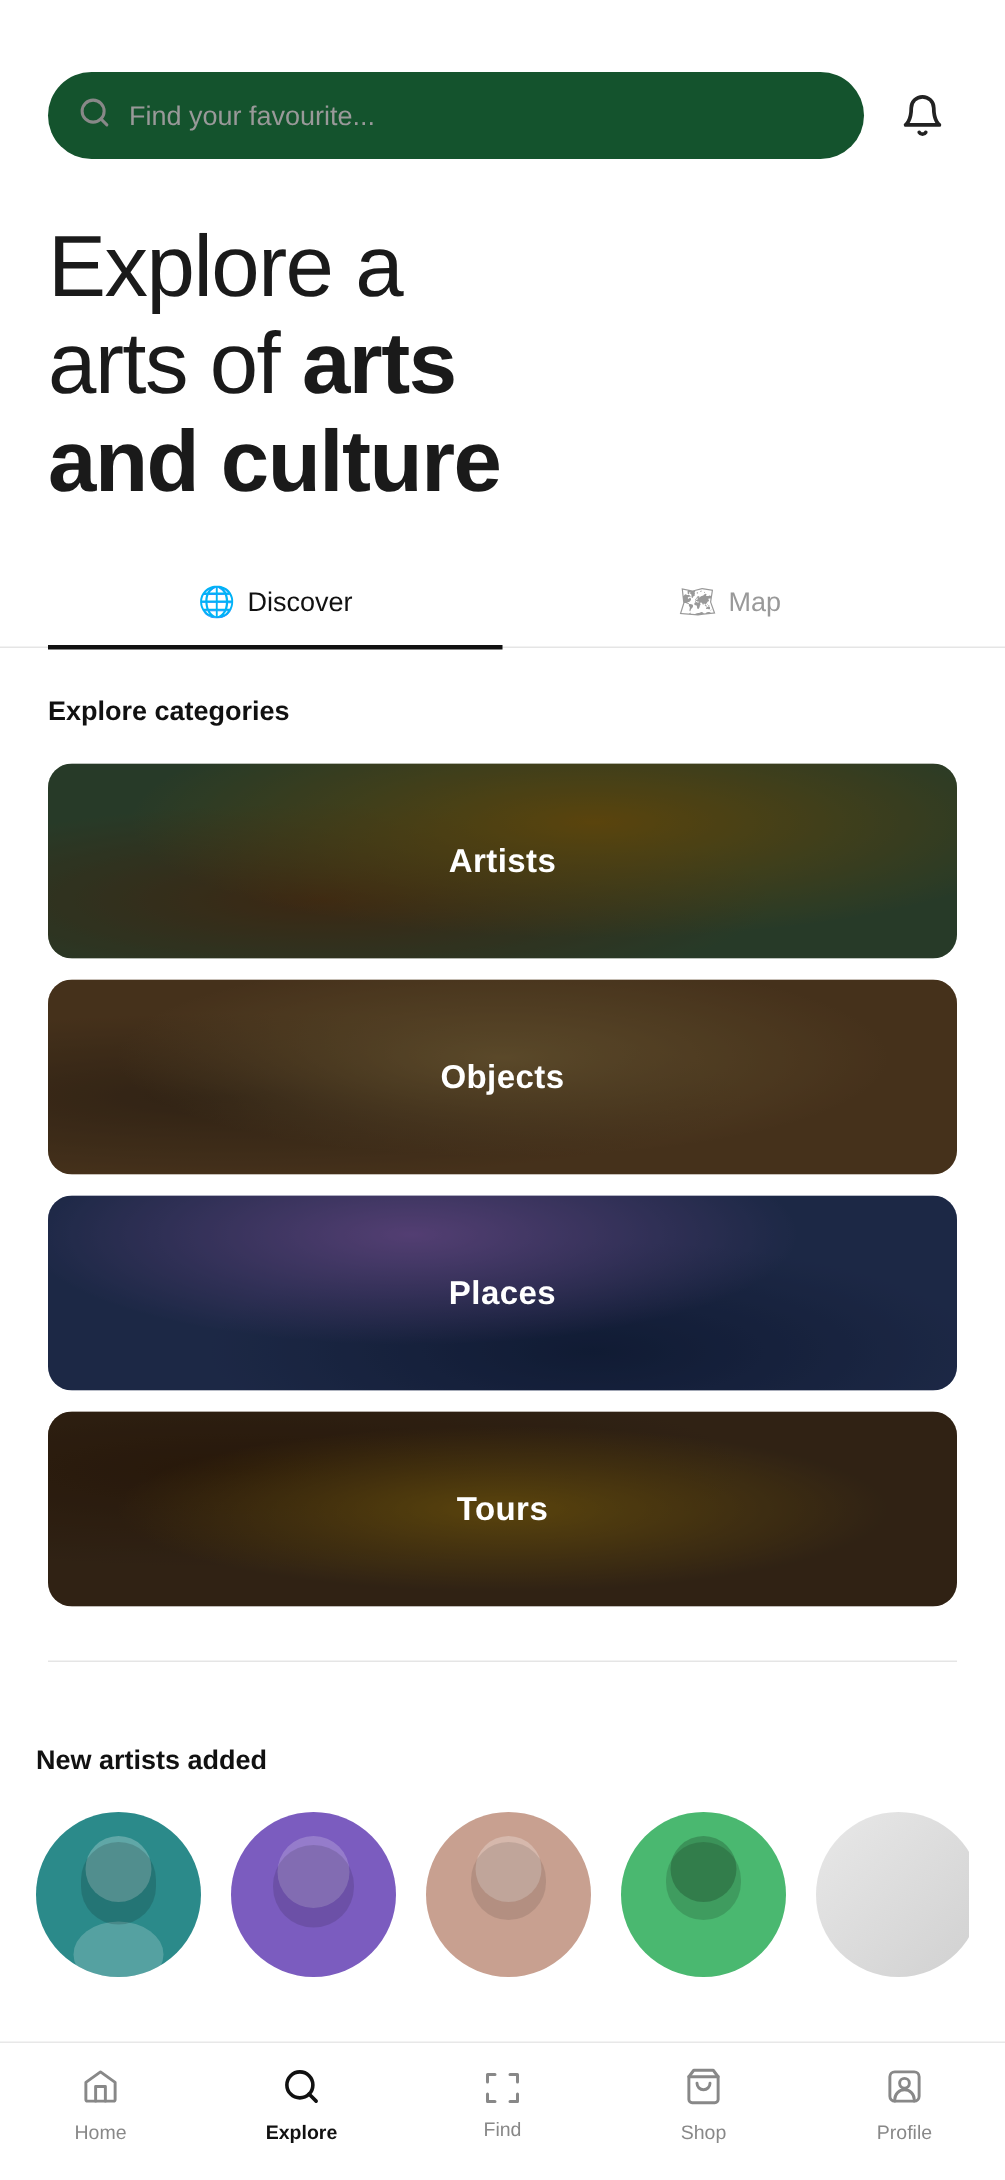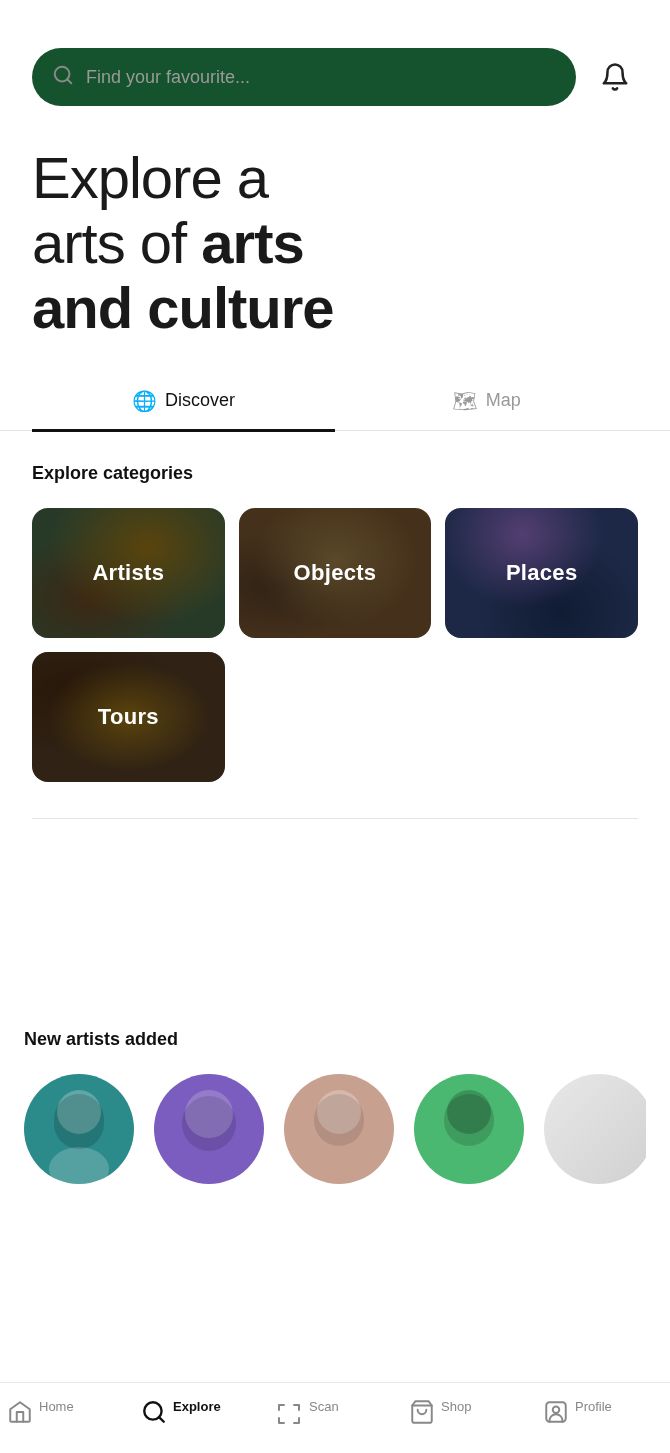--- a/index.html
+++ b/index.html
@@ -114,21 +114,21 @@
 
     
     .section-title {
       font-size: 18px;
       font-weight: 600;
       color: #111;
       margin-bottom: 24px;
     }
     .categories-grid {
       display: grid;
-      grid-template-columns: 1fr 1fr 1fr;
+      grid-template-columns: 1fr;
       gap: 14px;
       margin-bottom: 0;
     }
     .category-card {
       position: relative;
       border-radius: 16px;
       overflow: hidden;
       height: 130px;
       cursor: pointer;
       display: flex;
@@ -224,21 +224,21 @@
       border-top: 1.5px solid #e8e8e8;
       display: flex;
       padding: 12px 0 20px 0;
       position: sticky;
       bottom: 0;
       width: 100%;
     }
     .nav-item {
       flex: 1;
       display: flex;
-      flex-direction: row;
+      flex-direction: column;
       gap: 6px;
       cursor: pointer;
       background: none;
       border: none;
       padding: 4px 7px;
     }
     .nav-icon {
       font-size: 26px;
       color: #888;
       line-height: 1;
@@ -413,21 +413,21 @@
     <button class="nav-item">
       <span class="nav-icon" style="display:flex;align-items:center;justify-content:center;">
         <svg width="28" height="28" viewBox="0 0 28 28" fill="none" stroke="#888" stroke-width="2" stroke-linecap="round" stroke-linejoin="round">
 
           <path d="M4 10V5h5"></path>
           <path d="M24 10V5h-5"></path>
           <path d="M4 18v5h5"></path>
           <path d="M24 18v5h-5"></path>
         </svg>
       </span>
-      <span class="nav-label">Scan</span>
+      <span class="nav-label">Find</span>
     </button>
 
     <button class="nav-item">
       <span class="nav-icon">
         <svg width="26" height="26" viewBox="0 0 24 24" fill="none" stroke="#888" stroke-width="1.8" stroke-linecap="round" stroke-linejoin="round">
           <path d="M6 2L3 6v14a2 2 0 0 0 2 2h14a2 2 0 0 0 2-2V6l-3-4z"></path>
           <line x1="3" y1="6" x2="21" y2="6"></line>
           <path d="M16 10a4 4 0 0 1-8 0"></path>
         </svg>
       </span>

